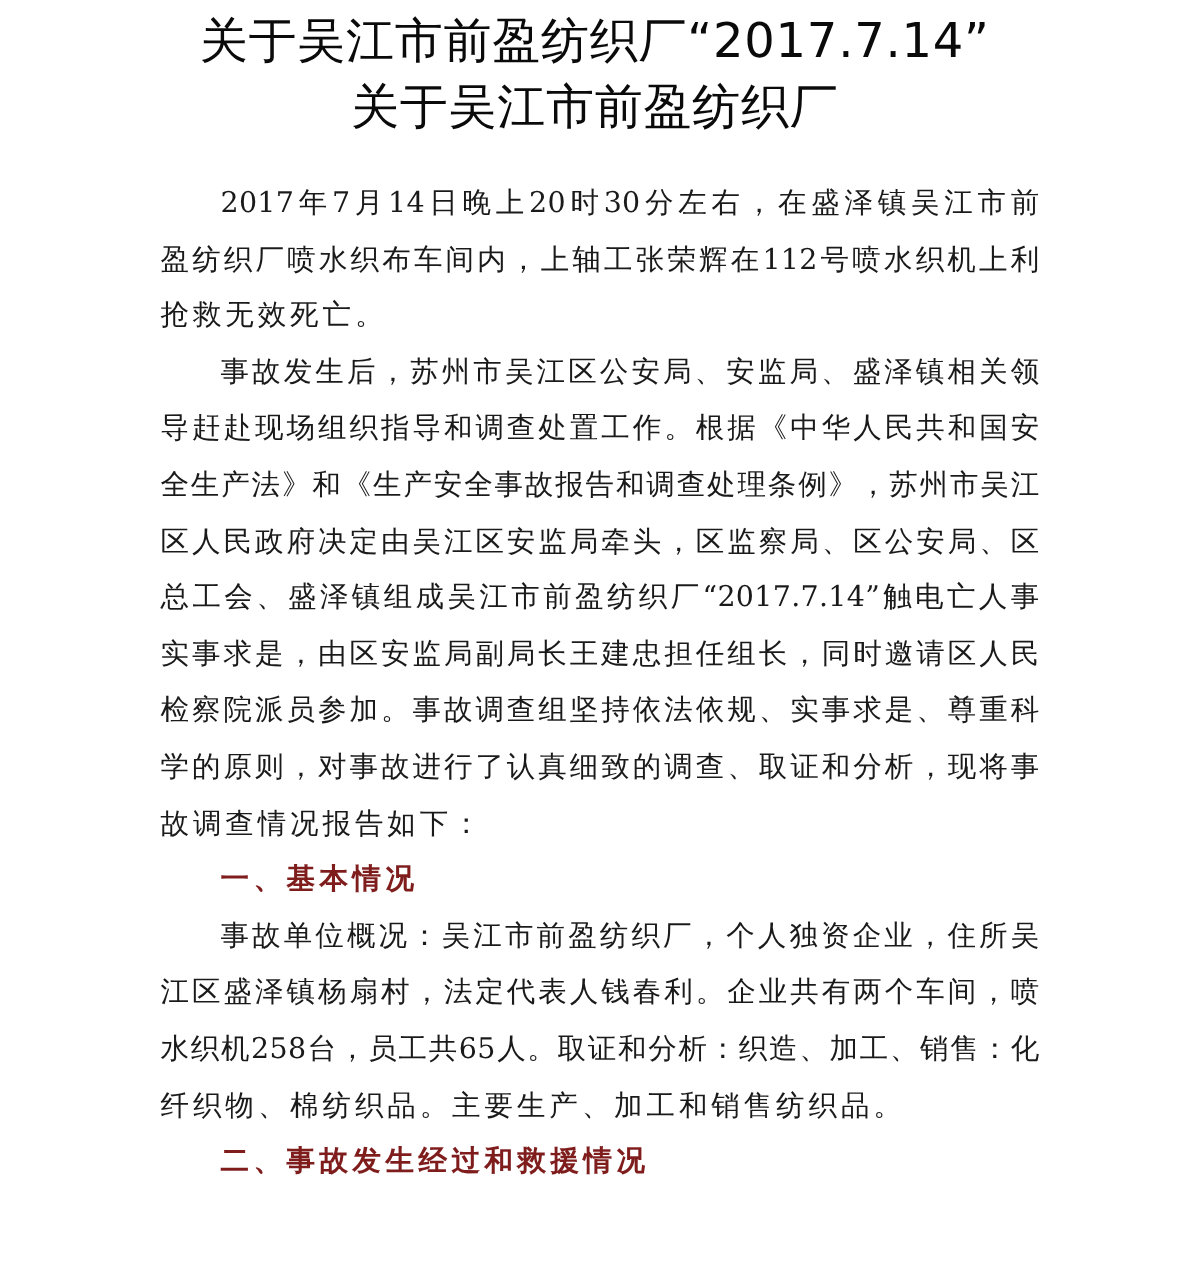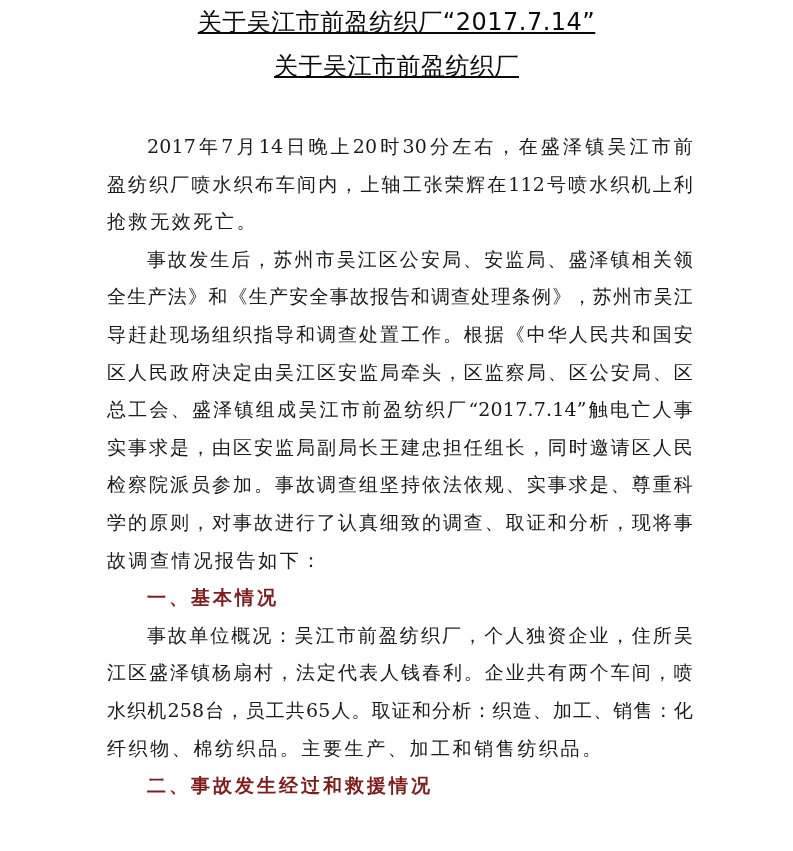--- a/index.html
+++ b/index.html
@@ -1,25 +1,25 @@
 <!DOCTYPE html>
 <html><head>
 <meta charset="utf-8">
 <style>
   html, body { margin: 0; padding: 0; background: #ffffff; }
   body { width: 793px; height: 851px; overflow: hidden; position: relative; color: #111; }
   .title {
     position: absolute; left: 0; width: 793px; text-align: center;
     font-family: "DejaVu Sans", "Liberation Sans", sans-serif;
-    font-size: 24px; color: #0a0a0a; letter-spacing: 0.5px; white-space: nowrap; text-decoration: underline;
+    font-size: 32px; color: #0a0a0a; letter-spacing: 0.5px; white-space: nowrap;
   }
   #t1 { top: 6px; }
   #t2 { top: 50px; }
   .body {
-    position: absolute; left: 107px; top: 128px; width: 586px;
+    position: absolute; left: 107px; top: 117px; width: 586px;
     font-family: "DejaVu Serif", "Liberation Serif", serif;
     font-size: 19px; color: #1a1a1a;
   }
   .line {
     height: 37.6px; line-height: 37.6px; white-space: nowrap;
     text-align: justify; text-align-last: justify; letter-spacing: 0.2px;
   }
   .line.last { text-align-last: left; letter-spacing: 2.6px; }
   .line.indent { padding-left: 40px; }
   .heading { font-weight: bold; text-align-last: left; letter-spacing: 3px; padding-left: 40px; color: #7f1d1d; }
@@ -34,22 +34,22 @@
   <div class="body">
 
     <div>
       <div class="line indent">2017年7月14日晚上20时30分左右，在盛泽镇吴江市前</div>
       <div class="line">盈纺织厂喷水织布车间内，上轴工张荣辉在112号喷水织机上利</div>
       <div class="line last">抢救无效死亡。</div>
     </div>
 
     <div>
       <div class="line indent">事故发生后，苏州市吴江区公安局、安监局、盛泽镇相关领</div>
+      <div class="line">导赶赴现场组织指导和调查处置工作。根据《中华人民共和国安</div>
       <div class="line">全生产法》和《生产安全事故报告和调查处理条例》，苏州市吴江</div>
-      <div class="line">导赶赴现场组织指导和调查处置工作。根据《中华人民共和国安</div>
       <div class="line">区人民政府决定由吴江区安监局牵头，区监察局、区公安局、区</div>
       <div class="line">总工会、盛泽镇组成吴江市前盈纺织厂“2017.7.14”触电亡人事</div>
       <div class="line">实事求是，由区安监局副局长王建忠担任组长，同时邀请区人民</div>
       <div class="line">检察院派员参加。事故调查组坚持依法依规、实事求是、尊重科</div>
       <div class="line">学的原则，对事故进行了认真细致的调查、取证和分析，现将事</div>
       <div class="line last">故调查情况报告如下：</div>
     </div>
 
     <div class="line heading">一、基本情况</div>
 

